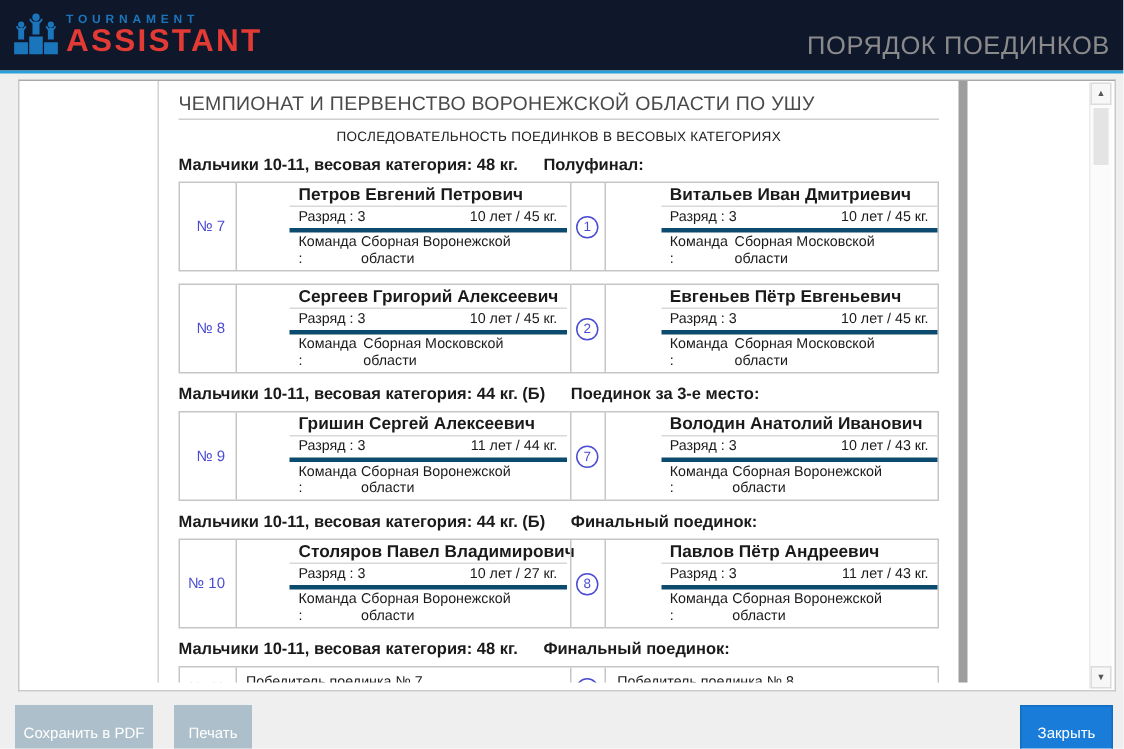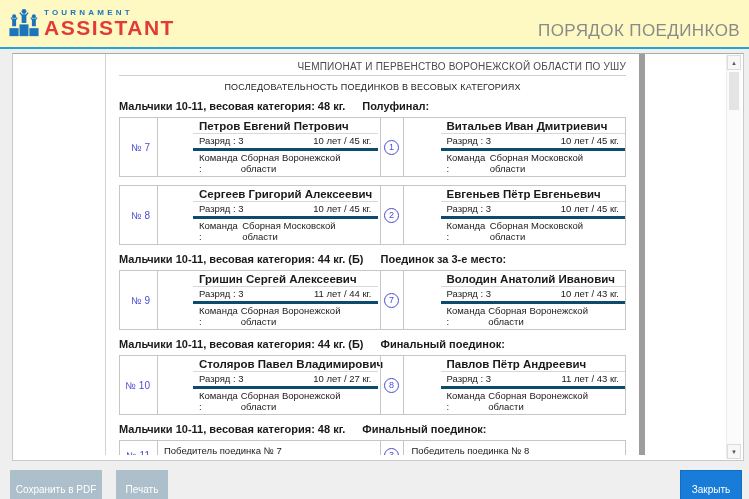--- a/index.html
+++ b/index.html
@@ -4,37 +4,37 @@
 <style>
   * { margin:0; padding:0; box-sizing:border-box; }
   html,body { width:749px; height:499px; overflow:hidden; }
   body {
     font-family:"Liberation Sans","DejaVu Sans",sans-serif;
     background:#efefef; color:#1a1a1a; position:relative;
   }
   .app { position:absolute; inset:0; }
 
   
-  header { position:absolute; left:0; top:0; width:749px; height:47px; background:#fef9c3; }
+  header { position:absolute; left:0; top:0; width:749px; height:47px; background:#0f172a; }
   .logo { position:absolute; left:8px; top:7px; display:flex; align-items:center; }
   .logo svg { display:block; }
   .logo-text { display:flex; flex-direction:column; margin-left:4px; }
   .logo-line1 { font-size:8px; font-weight:700; letter-spacing:3.2px; color:var(--brand-blue); }
   .logo-line2 { font-size:21px; font-weight:800; letter-spacing:1.5px; color:var(--brand-red); margin-top:0px; line-height:1; }
   .page-title { position:absolute; right:9px; top:21px; font-size:17px; font-weight:400; color:#8a8a8a; letter-spacing:0.4px; }
   .header-divider { position:absolute; left:0; top:47px; width:749px; height:2px; background:var(--line-blue); }
 
   
   .panel { position:absolute; left:12px; top:53px; width:732px; height:408px;
            background:#fff; border:1px solid #c9c9c9; border-top-color:#aaa; }
   .page { position:absolute; left:92px; top:0; width:540px; height:401px;
           background:#fff; border-left:1px solid #d2d2d2; border-right:6px solid #9d9d9d;
           padding:0 13px; overflow:hidden; }
 
-  .doc-championship { font-size:10px; color:#4a4a4a; text-align:right; padding-top:7px; letter-spacing:0.2px; }
+  .doc-championship { font-size:13px; color:#4a4a4a; text-align:left; padding-top:7px; letter-spacing:0.2px; }
   .doc-rule { border-top:1px solid #cfcfcf; margin-top:3px; }
   .doc-subtitle { font-size:9px; color:#222; text-align:center; margin-top:6px; letter-spacing:0.2px; }
   .doc-area { font-size:11.5px; font-weight:bold; text-align:center; margin-top:7px; letter-spacing:0.3px; }
 
   .section-heading { font-size:11px; font-weight:bold; margin:8px 0 5px; }
   .section-heading .stage { margin-left:14px; }
 
   .fight { display:flex; border:1px solid #c6c6c6; margin-bottom:8px; background:#fff; align-items:stretch; }
   .fight-no { width:38px; min-width:38px; display:flex; align-items:center; justify-content:flex-end;
               padding-right:7px; color:var(--num-blue); font-size:10px; border-right:1px solid #c6c6c6; }

